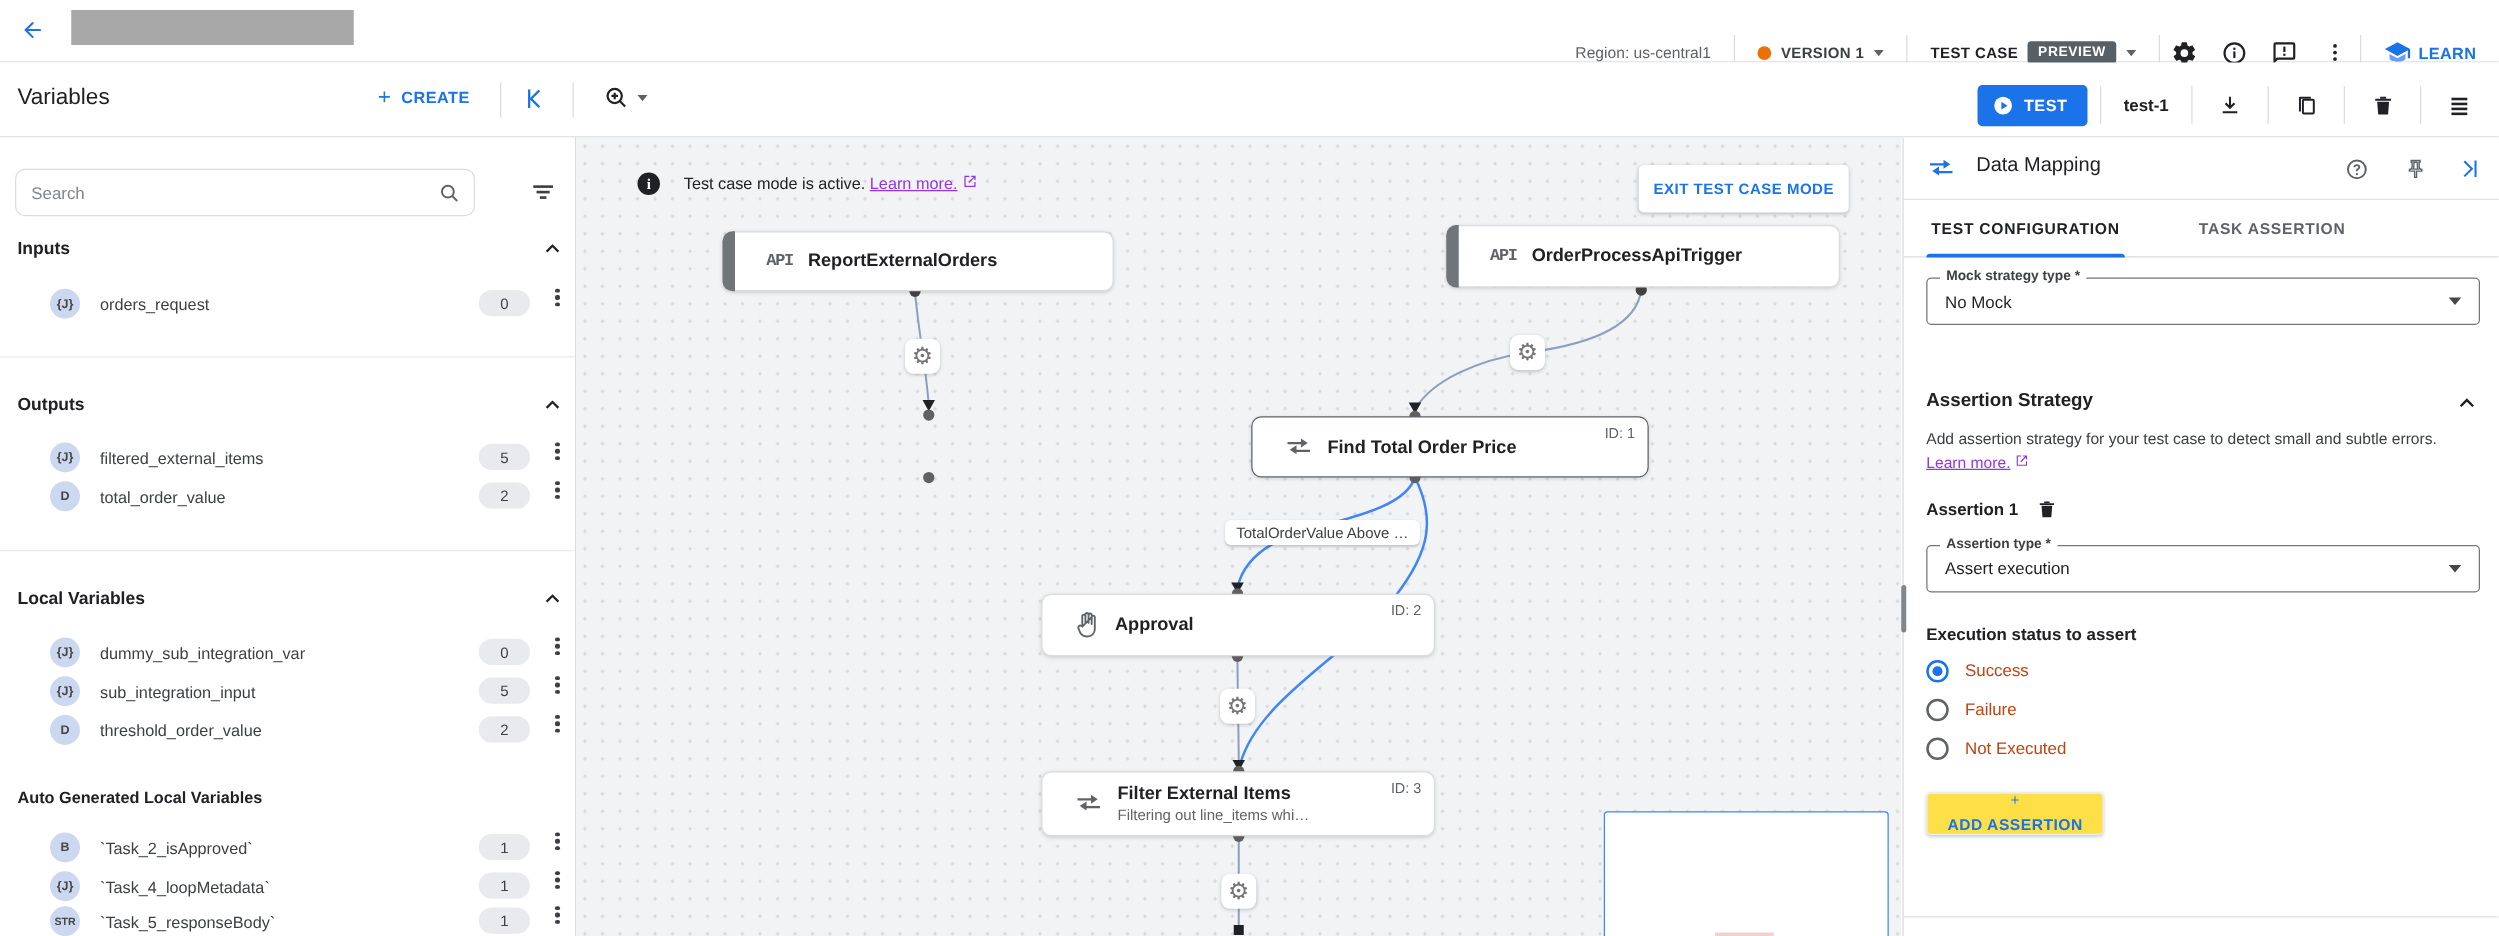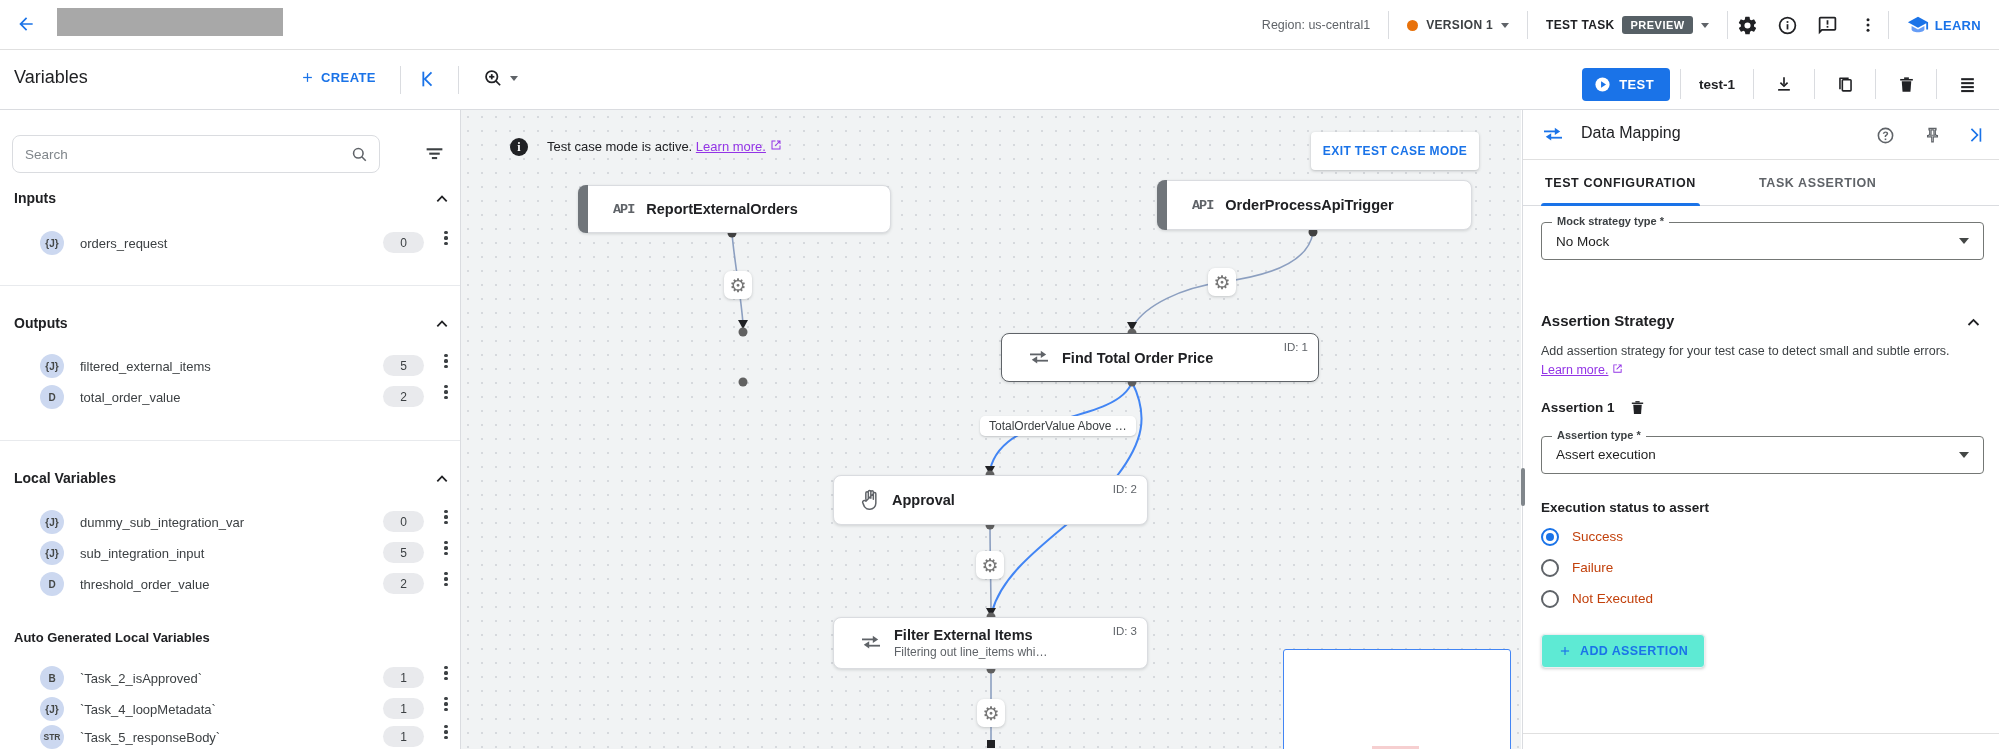--- a/index.html
+++ b/index.html
@@ -3,21 +3,21 @@
 <meta charset="utf-8">
 <style>
   * { margin:0; padding:0; box-sizing:border-box; }
   body { font-family:"Liberation Sans", sans-serif; background:#fff; }
   .app { position:relative; width:1999px; height:749px; overflow:hidden; background:#fff; color:#202124; }
 
   
   .topbar { position:absolute; left:0; top:0; width:1999px; height:50px; background:#fff; border-bottom:1px solid #e0e0e0; }
   .back-btn { position:absolute; left:12px; top:10px; width:28px; height:28px; color:#1a73e8; display:flex; align-items:center; justify-content:center; cursor:pointer; }
   .redacted { position:absolute; left:57px; top:8px; width:226px; height:28px; background:#a8a8a8; }
-  .top-right { position:absolute; right:0; top:0; height:50px; display:flex; align-items:center; }
+  .top-right { position:absolute; right:0; top:17px; height:50px; display:flex; align-items:center; }
   .region { font-size:12.5px; color:#5f6368; padding:0 18px; }
   .vdiv { width:1px; height:28px; background:#dadce0; }
   .chipgrp { display:flex; align-items:center; gap:8px; padding:0 18px; cursor:pointer; }
   .orange-dot { width:11px; height:11px; border-radius:50%; background:#e8710a; }
   .verlabel { font-size:12px; font-weight:bold; color:#3c4043; letter-spacing:.3px; }
   .caret { width:0; height:0; border-left:4.5px solid transparent; border-right:4.5px solid transparent; border-top:5px solid #5f6368; display:inline-block; }
   .tclabel { font-size:12px; font-weight:bold; color:#202124; letter-spacing:.3px; }
   .preview-badge { background:#576066; color:#fff; font-size:11px; font-weight:bold; letter-spacing:.5px; padding:3px 8px; border-radius:3px; }
   .icnbtn { width:40px; height:40px; display:flex; align-items:center; justify-content:center; cursor:pointer; color:#202124; }
   .learn { display:flex; align-items:center; gap:6px; padding:0 18px; cursor:pointer; }
@@ -91,21 +91,21 @@
   .sel-caret { width:0; height:0; border-left:5px solid transparent; border-right:5px solid transparent; border-top:6px solid #444746; }
   .sect-title { font-size:15px; font-weight:bold; color:#202124; }
   .assert-row { display:flex; align-items:center; gap:14px; }
   .assert-label { font-size:13.5px; font-weight:bold; color:#202124; }
   .grp-label { font-size:13.5px; font-weight:bold; color:#202124; }
   .radio-row { display:flex; align-items:center; gap:13px; margin-top:13px; cursor:pointer; }
   .radio { width:18px; height:18px; border-radius:50%; border:2px solid #5f6368; position:relative; flex:none; }
   .radio.sel { border-color:#1a73e8; }
   .radio.sel::after { content:""; position:absolute; left:3px; top:3px; width:8px; height:8px; border-radius:50%; background:#1a73e8; }
   .radio-label { font-size:13.5px; color:#c2410c; }
-  .add-assert { display:inline-flex; align-items:center; gap:8px; background:#5eead4; border:1px solid #eceef0; border-radius:4px; box-shadow:0 1px 3px rgba(60,64,67,.25); color:#1a73e8; font-size:12.5px; font-weight:bold; letter-spacing:.4px; height:34px; padding:0 16px; cursor:pointer; font-family:inherit; }
+  .add-assert { display:inline-flex; align-items:center; gap:8px; background:#fde047; border:1px solid #eceef0; border-radius:4px; box-shadow:0 1px 3px rgba(60,64,67,.25); color:#1a73e8; font-size:12.5px; font-weight:bold; letter-spacing:.4px; height:34px; padding:0 16px; cursor:pointer; font-family:inherit;flex-direction:column; }
   .panel-bottom-div { position:absolute; left:0; top:623px; width:100%; height:1px; background:#e0e0e0; }
   .chev-up { cursor:pointer; }
 </style>
 </head>
 <body>
 
 <div class="app">
 
   <div class="topbar">
     <div class="back-btn">
@@ -117,21 +117,21 @@
     <div class="top-right">
       <div class="region">Region: us-central1</div>
       <div class="vdiv"></div>
       <div class="chipgrp">
         <span class="orange-dot"></span>
         <span class="verlabel">VERSION 1</span>
         <span class="caret"></span>
       </div>
       <div class="vdiv"></div>
       <div class="chipgrp">
-        <span class="tclabel">TEST TASK</span>
+        <span class="tclabel">TEST CASE</span>
         <span class="preview-badge">PREVIEW</span>
         <span class="caret"></span>
       </div>
       <div class="vdiv"></div>
       <div class="icnbtn">
         <svg width="21" height="21" viewBox="0 0 24 24" fill="#202124">
             <path d="M19.4 13a7.6 7.6 0 0 0 .1-1 7.6 7.6 0 0 0-.1-1l2.1-1.7a.5.5 0 0 0 .1-.6l-2-3.5a.5.5 0 0 0-.6-.2l-2.5 1a7.3 7.3 0 0 0-1.7-1l-.4-2.6a.5.5 0 0 0-.5-.4h-4a.5.5 0 0 0-.5.4l-.4 2.6a7.3 7.3 0 0 0-1.7 1l-2.5-1a.5.5 0 0 0-.6.2l-2 3.5a.5.5 0 0 0 .1.6L4.5 11a7.6 7.6 0 0 0-.1 1 7.6 7.6 0 0 0 .1 1l-2.1 1.7a.5.5 0 0 0-.1.6l2 3.5c.1.2.4.3.6.2l2.5-1a7.3 7.3 0 0 0 1.7 1l.4 2.6c0 .2.2.4.5.4h4c.3 0 .5-.2.5-.4l.4-2.6a7.3 7.3 0 0 0 1.7-1l2.5 1c.2.1.5 0 .6-.2l2-3.5a.5.5 0 0 0-.1-.6L19.4 13zM12 15.5A3.5 3.5 0 1 1 12 8.5a3.5 3.5 0 0 1 0 7z"></path>
           </svg>
       </div>
       <div class="icnbtn">

